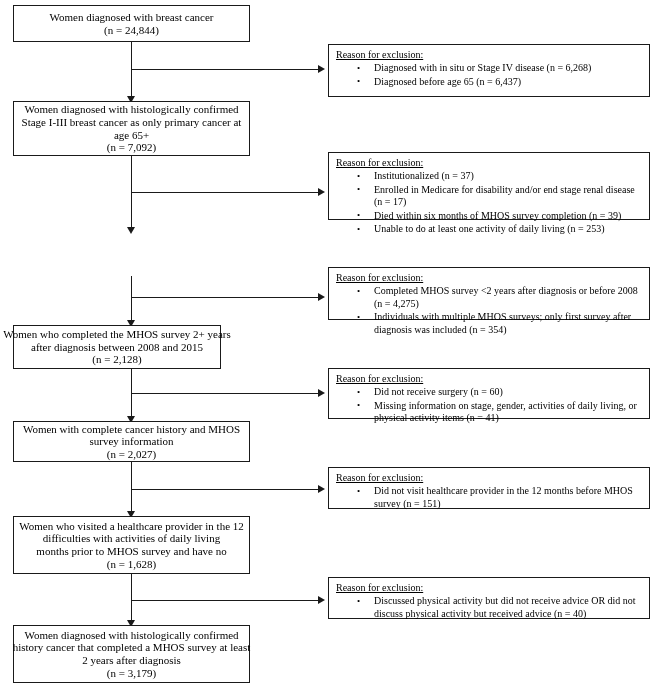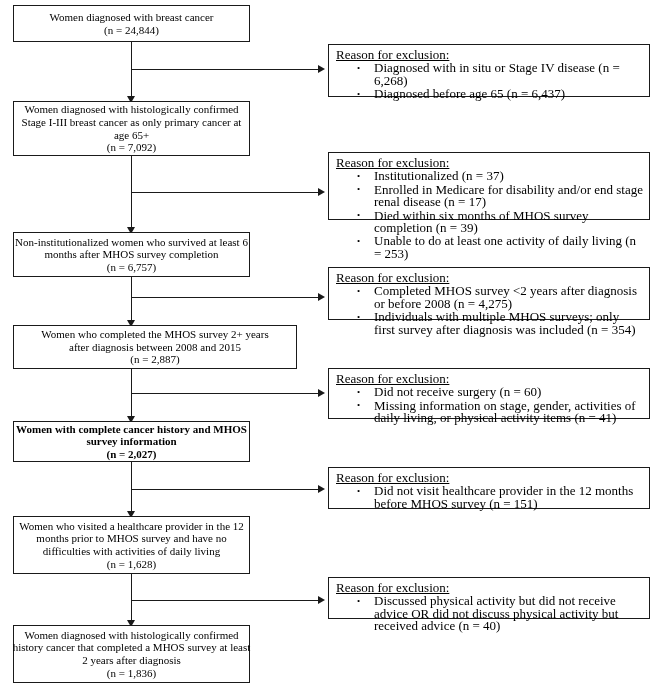--- a/index.html
+++ b/index.html
@@ -37,21 +37,21 @@
   .node .ln {
     display: block;
     white-space: nowrap;
   }
 
   .excl {
     position: absolute;
     box-sizing: border-box;
     border: 1.3px solid #1a1a1a;
     background: #ffffff;
-    font-size: 13px;
+    font-size: 10px;
     line-height: 12.4px;
     padding: 4px 6px 4px 7px;
     text-align: left;
   }
   .excl-title {
     text-decoration: underline;
     display: block;
     margin-bottom: 1px;
   }
   .excl ul {
@@ -140,50 +140,45 @@
     <span class="ln">(n = 24,844)</span>
   </div>
 
   <div class="node" style="left:13px; top:101px; width:237px; height:55px;">
     <span class="ln">Women diagnosed with histologically confirmed</span>
     <span class="ln">Stage I-III breast cancer as only primary cancer at</span>
     <span class="ln">age 65+</span>
     <span class="ln">(n = 7,092)</span>
   </div>
 
-  <div class="node" style="left:13px; top:232px; width:237px; height:45px;">
-    <span class="ln">Non-institutionalized women who survived at least 6</span>
-    <span class="ln">months after MHOS survey completion</span>
-    <span class="ln">(n = 6,757)</span>
-  </div>
-
-  <div class="node" style="left:13px; top:325px; width:284px; height:44px;">
+
+  <div class="node" style="left:13px; top:325px; width:208px; height:44px;">
     <span class="ln">Women who completed the MHOS survey 2+ years</span>
     <span class="ln">after diagnosis between 2008 and 2015</span>
-    <span class="ln">(n = 2,887)</span>
-  </div>
-
-  <div class="node" style="left:13px; top:421px; width:237px; height:41px;font-weight:bold;">
+    <span class="ln">(n = 2,128)</span>
+  </div>
+
+  <div class="node" style="left:13px; top:421px; width:237px; height:41px;">
     <span class="ln">Women with complete cancer history and MHOS</span>
     <span class="ln">survey information</span>
     <span class="ln">(n = 2,027)</span>
   </div>
 
   <div class="node" style="left:13px; top:516px; width:237px; height:58px;">
     <span class="ln">Women who visited a healthcare provider in the 12</span>
+    <span class="ln">difficulties with activities of daily living</span>
     <span class="ln">months prior to MHOS survey and have no</span>
-    <span class="ln">difficulties with activities of daily living</span>
     <span class="ln">(n = 1,628)</span>
   </div>
 
   <div class="node" style="left:13px; top:625px; width:237px; height:58px;">
     <span class="ln">Women diagnosed with histologically confirmed</span>
     <span class="ln">history cancer that completed a MHOS survey at least</span>
     <span class="ln">2 years after diagnosis</span>
-    <span class="ln">(n = 1,836)</span>
+    <span class="ln">(n = 3,179)</span>
   </div>
 
   <div class="excl" style="left:328px; top:44px; width:322px; height:53px;">
     <span class="excl-title">Reason for exclusion:</span>
     <ul>
       <li>Diagnosed with in situ or Stage IV disease (n = 6,268)</li>
       <li>Diagnosed before age 65 (n = 6,437)</li>
     </ul>
   </div>
 

